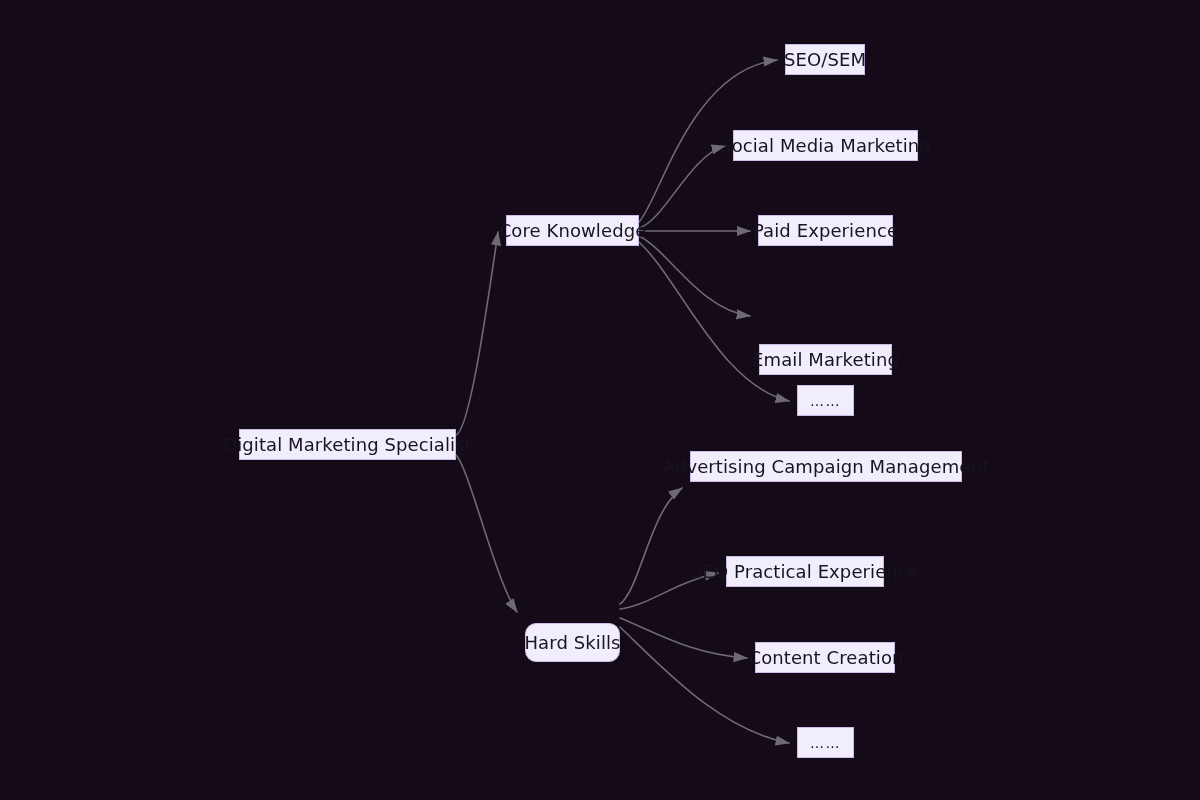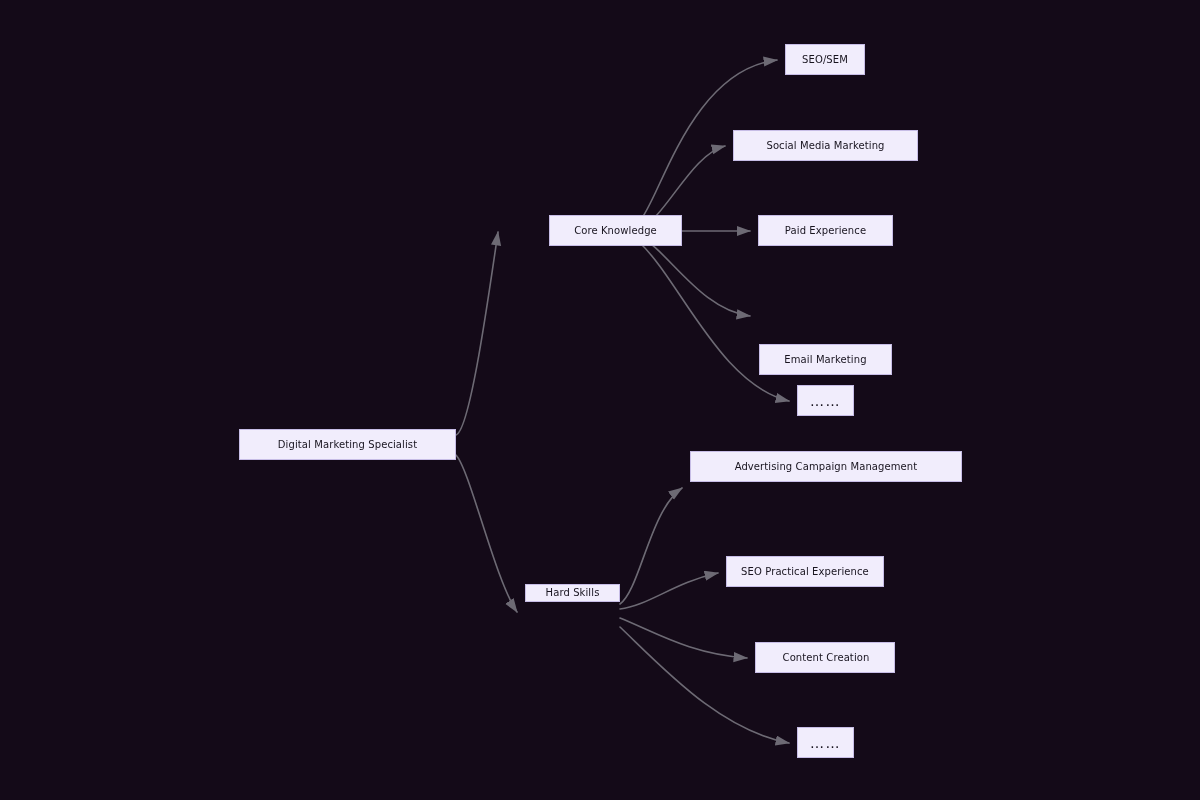--- a/index.html
+++ b/index.html
@@ -26,21 +26,21 @@
   }
   .node {
     position: absolute;
     box-sizing: border-box;
     background: #f1edfc;
     border: 1px solid #c7bde6;
     color: #18141f;
     display: flex;
     align-items: center;
     justify-content: center;
-    font-size: 10px;
+    font-size: 18px;
     line-height: 1;
     letter-spacing: 0.1px;
     white-space: nowrap;
     padding: 0 10px;
     z-index: 2;
   }
   .node.dots {
     letter-spacing: 1.5px;
     font-size: 14px;
     color: #2a2430;
@@ -69,24 +69,24 @@
         <path d="M 620 609 C 648 606, 675 582, 718 573" fill="none" stroke="#6d6a74" stroke-width="1.6" stroke-linecap="round" marker-end="url(#arrow)"></path>
         <path d="M 620 618 C 655 632, 690 654, 747 658" fill="none" stroke="#6d6a74" stroke-width="1.6" stroke-linecap="round" marker-end="url(#arrow)"></path>
         <path d="M 620 627 C 665 670, 720 730, 789 743" fill="none" stroke="#6d6a74" stroke-width="1.6" stroke-linecap="round" marker-end="url(#arrow)"></path>
       </g>
   </svg>
 
   <div id="node-layer">
       <div class="node" style="left: 239px; top: 429px; width: 217px; height: 31px; background: rgb(241, 237, 252); border-color: rgb(199, 189, 230); color: rgb(24, 20, 31);">
         <span>Digital Marketing Specialist</span>
       </div>
-      <div class="node" style="left: 506px; top: 215px; width: 133px; height: 31px; background: rgb(241, 237, 252); border-color: rgb(199, 189, 230); color: rgb(24, 20, 31); margin-left: 43px;">
+      <div class="node" style="left: 506px; top: 215px; width: 133px; height: 31px; background: rgb(241, 237, 252); border-color: rgb(199, 189, 230); color: rgb(24, 20, 31);">
         <span>Core Knowledge</span>
       </div>
-      <div class="node" style="left: 525px; top: 584px; width: 95px; height: 18px; background: rgb(241, 237, 252); border-color: rgb(199, 189, 230); color: rgb(24, 20, 31);">
+      <div class="node" style="left: 525px; top: 623px; width: 95px; height: 39px; background: rgb(241, 237, 252); border-color: rgb(199, 189, 230); color: rgb(24, 20, 31); border-radius: 11px;">
         <span>Hard Skills</span>
       </div>
       <div class="node" style="left: 785px; top: 44px; width: 80px; height: 31px; background: rgb(241, 237, 252); border-color: rgb(199, 189, 230); color: rgb(24, 20, 31);">
         <span>SEO/SEM</span>
       </div>
       <div class="node" style="left: 733px; top: 130px; width: 185px; height: 31px; background: rgb(241, 237, 252); border-color: rgb(199, 189, 230); color: rgb(24, 20, 31);">
         <span>Social Media Marketing</span>
       </div>
       <div class="node" style="left: 758px; top: 215px; width: 135px; height: 31px; background: rgb(241, 237, 252); border-color: rgb(199, 189, 230); color: rgb(24, 20, 31);">
         <span>Paid Experience</span>

